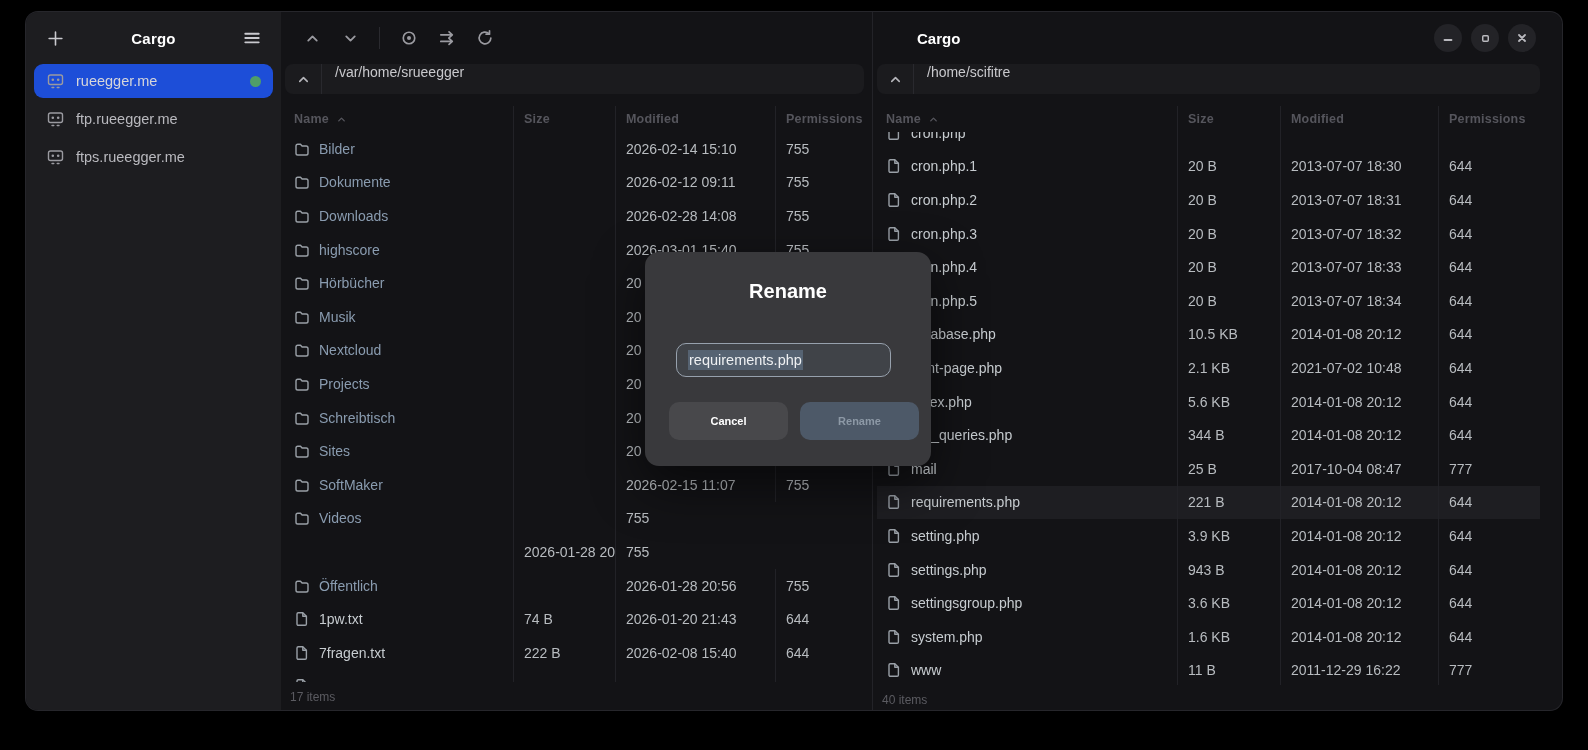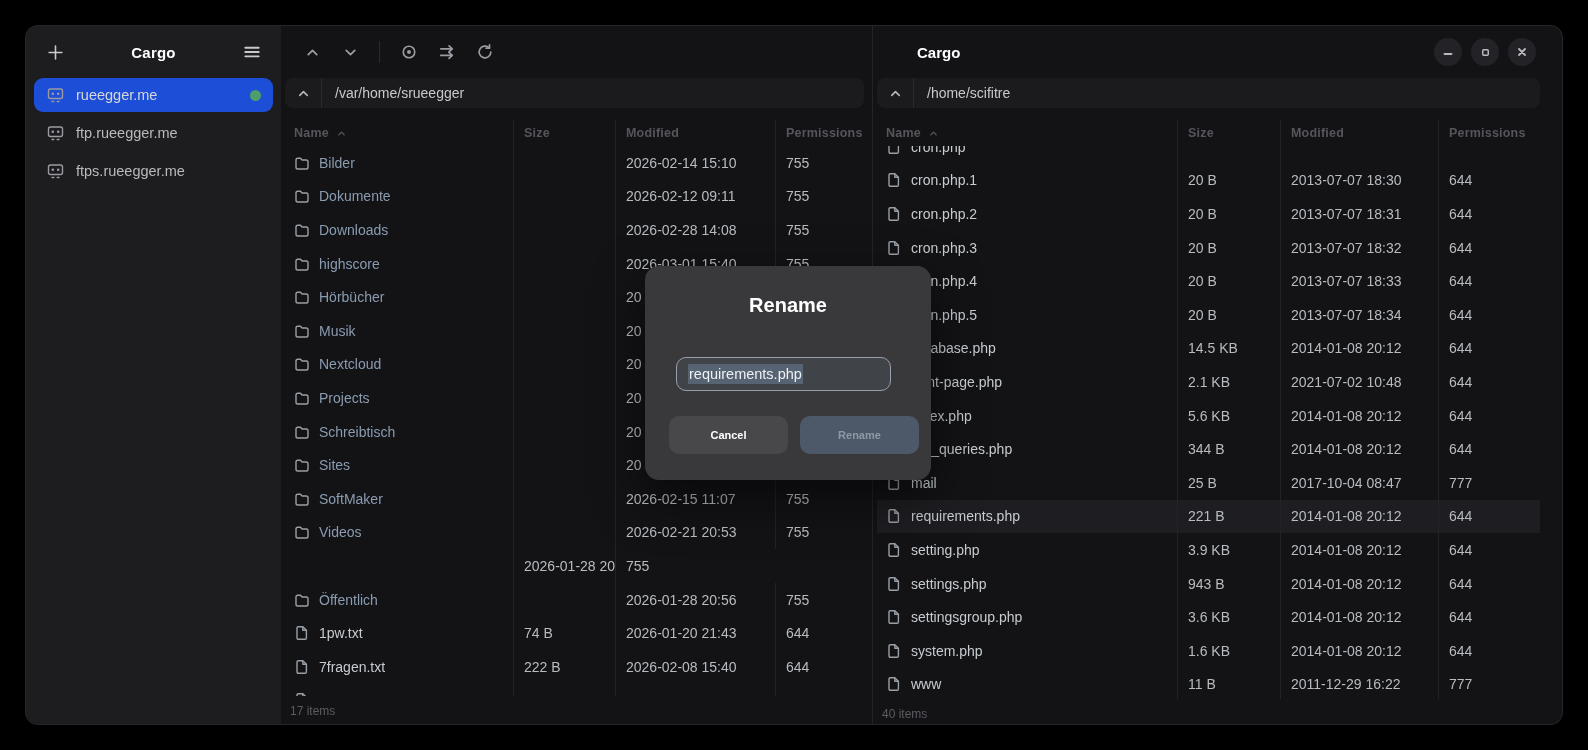--- a/index.html
+++ b/index.html
@@ -1,19 +1,19 @@
 <!DOCTYPE html>
 <html><head>
 <meta charset="utf-8">
 <style>
   * { margin:0; padding:0; box-sizing:border-box; }
   html,body { width:1588px; height:750px; background:#000; overflow:hidden;
     font-family:"Liberation Sans","DejaVu Sans",sans-serif; }
 
-  .window { position:absolute; left:26px; top:26px; width:1536px; height:698px;
+  .window { position:absolute; left:26px; top:12px; width:1536px; height:698px;
     background:#131316; border-radius:12px; overflow:hidden;
     box-shadow:0 0 0 1px #26262b, 0 24px 70px rgba(0,0,0,.65); }
 
   
   .sidebar { position:absolute; left:0; top:0; width:255px; height:100%;
     background:#1d1d20; }
   .sidebar-header { height:52px; display:flex; align-items:center; padding:0 14px; }
   .icon-btn { width:30px; height:30px; border-radius:8px; display:flex;
     align-items:center; justify-content:center; cursor:pointer; color:#c9c9ce; }
   .sidebar-title { flex:1; text-align:center; color:#fff; font-weight:bold;
@@ -37,21 +37,21 @@
   .toolbar .icon-btn { width:30px; height:30px; color:#9a9aa0; }
   .vdiv { width:1px; height:22px; background:#2a2a2f; margin:0 6px; }
 
   .titlebar { width:100%; display:flex; align-items:center; }
   .pane-title { color:#fff; font-weight:bold; font-size:15px; padding-left:40px; }
   .win-controls { margin-left:auto; margin-right:4px; display:flex; gap:9px; }
   .win-btn { width:28px; height:28px; border-radius:50%; background:#232327;
     display:flex; align-items:center; justify-content:center; color:#b9b9be; cursor:pointer; }
 
   .path-bar { height:30px; background:#1b1b1e; border-radius:8px; display:flex;
-    align-items:center; overflow:hidden; }
+    overflow:hidden; }
   .path-up { width:37px; height:100%; display:flex; align-items:center;
     justify-content:center; color:#b5b5ba; cursor:pointer; border-right:1px solid #29292e; }
   .path-text { padding-left:13px; color:#c9c9cd; font-size:14px; }
 
   
   .thead { display:grid; height:26px; margin-top:12px; align-items:center;
     color:#55555c; font-size:12.5px; font-weight:bold; letter-spacing:.2px; }
   .grid-l { grid-template-columns:228px 102px 160px 1fr; }
   .grid-r { grid-template-columns:300px 103px 158px 1fr; }
   .th { padding-left:10px; height:100%; display:flex; align-items:center; gap:7px; cursor:pointer; }
@@ -355,21 +355,20 @@
           <div class="row grid-l folder">
     <div class="cell name">
               <span class="row-icon">
     <svg width="16" height="16" viewBox="0 0 16 16" fill="none" stroke="currentColor" stroke-width="1.4" stroke-linejoin="round">
       <path d="M2 5c0-1 .8-1.8 1.8-1.8h2.7l1.6 1.8h4.1c1 0 1.8.8 1.8 1.8v5.4c0 1-.8 1.8-1.8 1.8H3.8c-1 0-1.8-.8-1.8-1.8V5z"></path>
     </svg>
   </span>
               <span class="label">Videos</span>
             </div>
     <div class="cell"></div>
-    <div class="cell">2026-02-21 20:53</div>
     <div class="cell">755</div>
   </div>
           <div class="row grid-l folder">
     <div class="cell"></div>
     <div class="cell">2026-01-28 20:56</div>
     <div class="cell">755</div>
   </div>
           <div class="row grid-l folder">
     <div class="cell name">
               <span class="row-icon">
@@ -567,21 +566,21 @@
           <div class="row grid-r file">
     <div class="cell name">
               <span class="row-icon">
     <svg width="16" height="16" viewBox="0 0 16 16" fill="none" stroke="currentColor" stroke-width="1.4" stroke-linejoin="round">
       <path d="M4.3 1.7h4.5l3.6 3.6v7.7c0 .7-.6 1.3-1.3 1.3H4.3c-.7 0-1.3-.6-1.3-1.3V3c0-.7.6-1.3 1.3-1.3z"></path>
       <path d="M8.8 1.7v3.6h3.6"></path>
     </svg>
   </span>
               <span class="label">database.php</span>
             </div>
-    <div class="cell">14.5 KB</div>
+    <div class="cell">10.5 KB</div>
     <div class="cell">2014-01-08 20:12</div>
     <div class="cell">644</div>
   </div>
           <div class="row grid-r file">
     <div class="cell name">
               <span class="row-icon">
     <svg width="16" height="16" viewBox="0 0 16 16" fill="none" stroke="currentColor" stroke-width="1.4" stroke-linejoin="round">
       <path d="M4.3 1.7h4.5l3.6 3.6v7.7c0 .7-.6 1.3-1.3 1.3H4.3c-.7 0-1.3-.6-1.3-1.3V3c0-.7.6-1.3 1.3-1.3z"></path>
       <path d="M8.8 1.7v3.6h3.6"></path>
     </svg>

